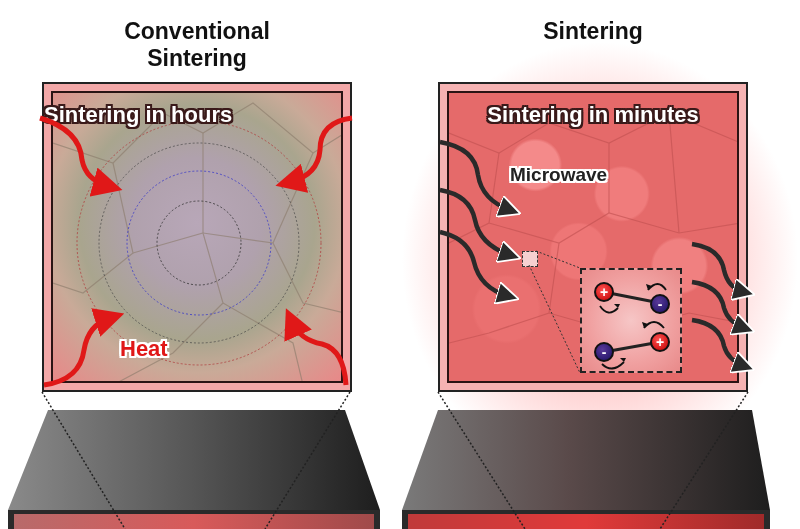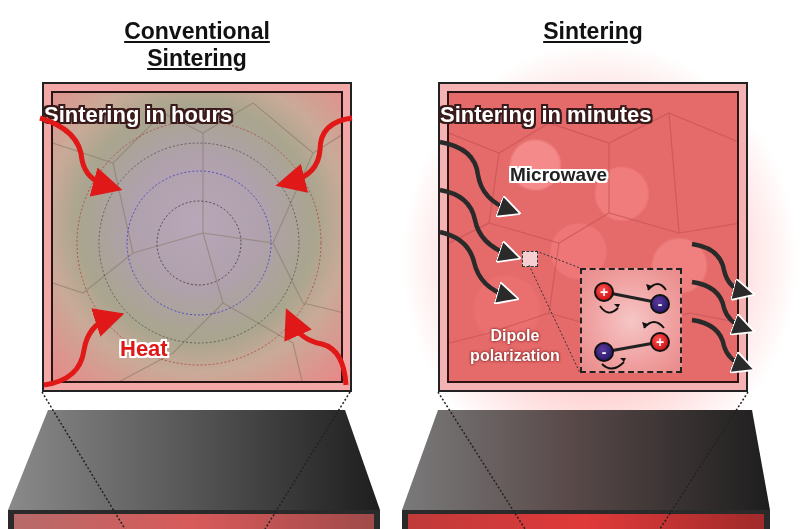--- a/index.html
+++ b/index.html
@@ -1,17 +1,17 @@
 <!DOCTYPE html>
 <html><head>
 <meta charset="utf-8">
 <style>
   html,body{margin:0;padding:0;background:#fff;}
   body{width:800px;height:529px;position:relative;overflow:hidden;font-family:"Liberation Sans",sans-serif;}
-  .title{position:absolute;text-align:center;font-weight:bold;font-size:23px;line-height:27px;color:#111;text-decoration:underline;}
+  .title{position:absolute;text-align:center;font-weight:bold;font-size:23px;line-height:27px;color:#111;}
   .glow{position:absolute;left:400px;top:40px;width:400px;height:440px;
         background:radial-gradient(ellipse at 50% 50%, rgba(255,90,90,0.55) 0%, rgba(255,120,120,0.35) 40%, rgba(255,255,255,0) 70%);}
   .panel{position:absolute;border:2px solid #222;box-sizing:border-box;}
   .panel .inner{position:absolute;left:7px;top:7px;right:7px;bottom:7px;border:2px solid #2a1414;overflow:hidden;}
   .left-panel{left:42px;top:82px;width:310px;height:310px;background:#f3a8a8;}
   .left-panel .inner{background:
      radial-gradient(circle at 50% 45%, #b8a7b8 0%, #b0a1ad 30%, #a9a58e 55%, #c9aa98 70%, #e88888 100%);}
   .right-panel{left:438px;top:82px;width:310px;height:310px;background:#f5b2b2;}
   .right-panel .inner{background:
      radial-gradient(circle at 30% 25%, #f48a8a 0 8%, transparent 9%),
@@ -113,26 +113,22 @@
         <polyline points="0,40 50,60 100,30 160,50 220,20 292,50"></polyline>
         <polyline points="50,60 40,130 0,150"></polyline>
         <polyline points="40,130 110,150 160,120 230,140 292,130"></polyline>
         <polyline points="110,150 100,220 40,240 0,250"></polyline>
         <polyline points="160,120 160,50"></polyline>
         <polyline points="230,140 220,20"></polyline>
         <polyline points="100,220 170,240 240,220 292,230"></polyline>
       </g>
     </svg>
   </div>
-  <div class="label-outline" style="left:0;width:306px;top:18px;text-align:left;font-size:22px;">Sintering in minutes</div>
+  <div class="label-outline" style="left:0;width:306px;top:18px;text-align:center;font-size:22px;">Sintering in minutes</div>
   <div class="label-dark" style="left:70px;top:80px;font-size:19px;">Microwave</div>
-  <div class="label-white" style="left:20px;top:242px;width:110px;font-size:16px;line-height:20px;">
-    <div>Dipole</div>
-    <div>polarization</div>
-  </div>
 </div>
 
 <div style="position:absolute;left:522px;top:251px;width:14px;height:14px;border:1px dashed #333;background:#f6d0d0;"></div>
 
 <div class="inset">
   <svg width="100" height="100">
     <line x1="22" y1="22" x2="78" y2="33" stroke="#222" stroke-width="3"></line>
     <line x1="22" y1="82" x2="78" y2="72" stroke="#222" stroke-width="3"></line>
     <path d="M18 36 Q26 48 36 38" stroke="#111" stroke-width="1.8" fill="none"></path>
     <polygon points="36,38 32,34 38,34" fill="#111"></polygon>

